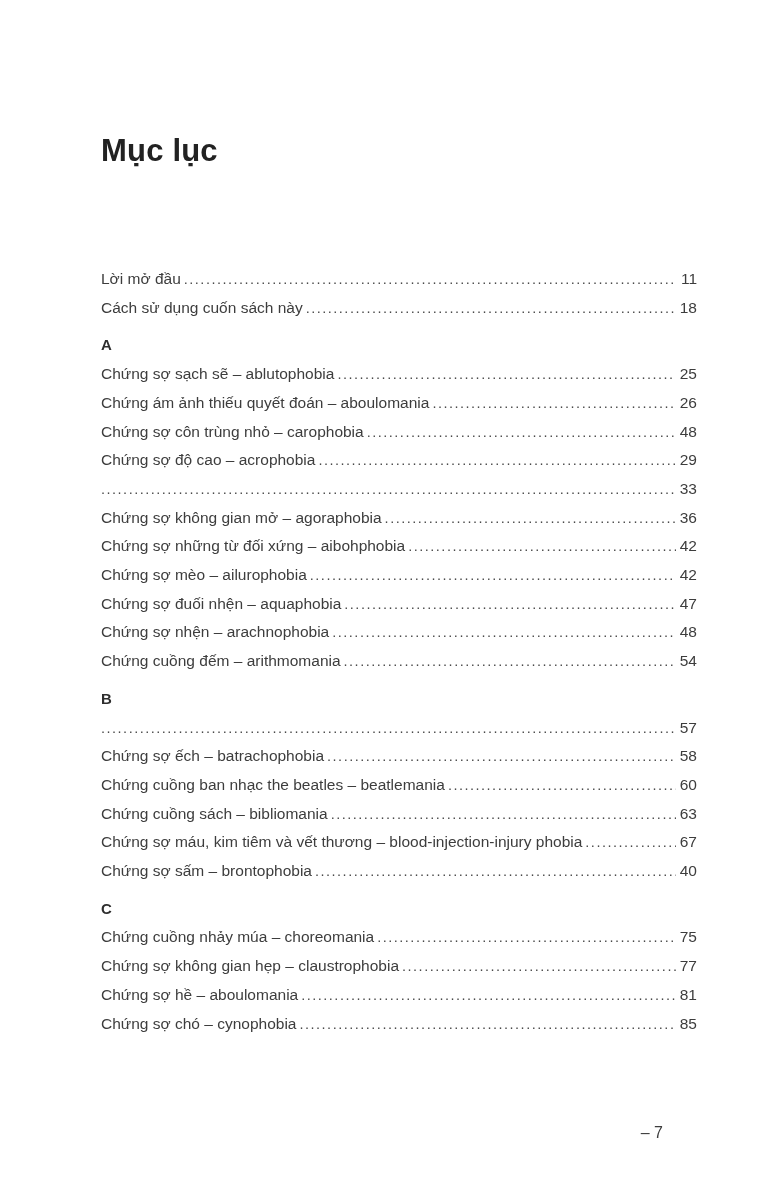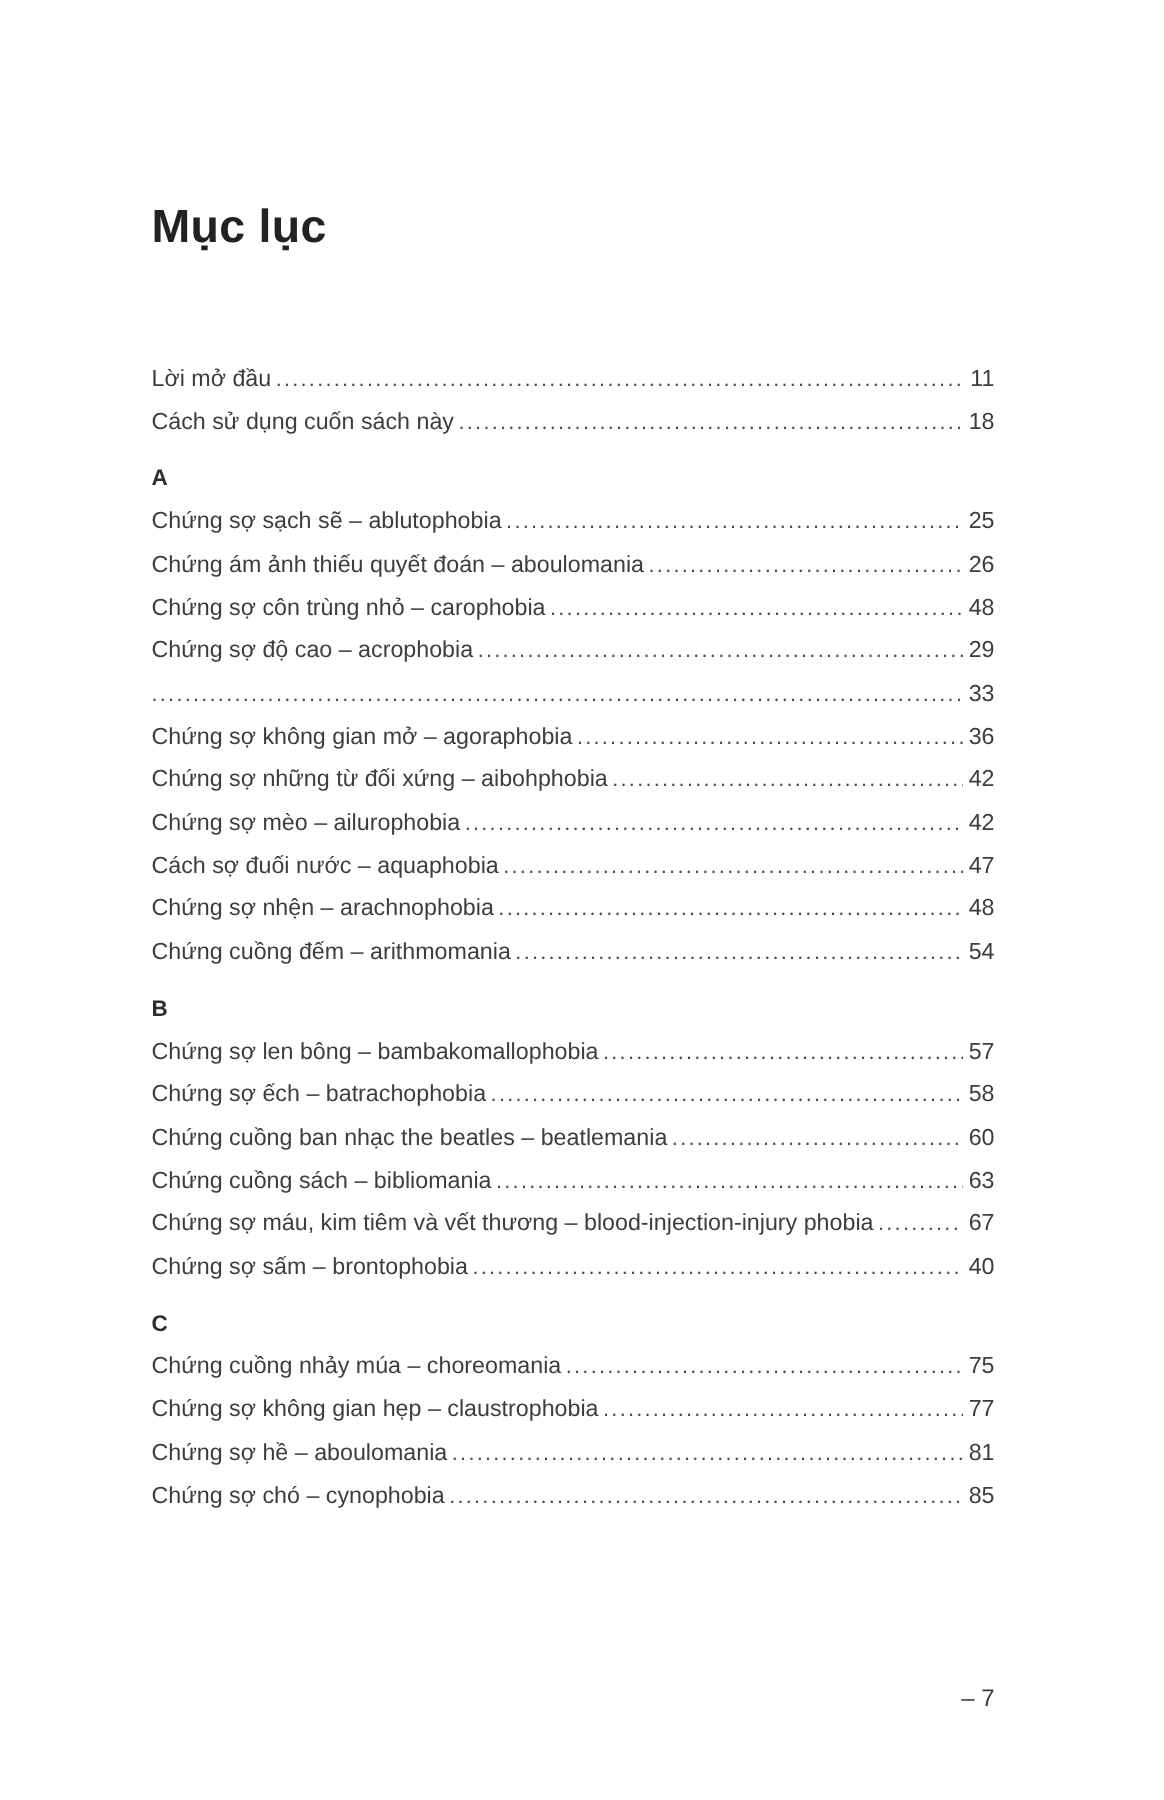--- a/index.html
+++ b/index.html
@@ -8,32 +8,32 @@
     background: #ffffff;
   }
   .page {
     position: relative;
     width: 776px;
     height: 1200px;
     background: #ffffff;
     font-family: "Liberation Sans", "DejaVu Sans", sans-serif;
     color: #3d3d3d;
     box-sizing: border-box;
-    padding: 133px 113px 0 101px;
+    padding: 133px 79px 0 101px;
     overflow: hidden;
   }
   h1.title {
     margin: 0;
     font-size: 31px;
     font-weight: bold;
     color: #222222;
     letter-spacing: 0.2px;
   }
   .toc {
-    margin-top: 70px;
+    margin-top: 96px;
     font-size: 15.5px;
   }
   .entry {
     display: flex;
     align-items: baseline;
     line-height: 28.7px;
     white-space: nowrap;
   }
   .entry .label {
     flex: 0 0 auto;
@@ -121,37 +121,36 @@
         <span class="label">Chứng sợ những từ đối xứng – aibohphobia</span>
         <span class="dots"></span>
         <span class="pagenum">42</span>
       </div>
       <div class="entry">
         <span class="label">Chứng sợ mèo – ailurophobia</span>
         <span class="dots"></span>
         <span class="pagenum">42</span>
       </div>
       <div class="entry">
-        <span class="label">Cách sợ đuối nước – aquaphobia</span>
+        <span class="label">Chứng sợ đuối nhện – aquaphobia</span>
         <span class="dots"></span>
         <span class="pagenum">47</span>
       </div>
       <div class="entry">
         <span class="label">Chứng sợ nhện – arachnophobia</span>
         <span class="dots"></span>
         <span class="pagenum">48</span>
       </div>
       <div class="entry">
         <span class="label">Chứng cuồng đếm – arithmomania</span>
         <span class="dots"></span>
         <span class="pagenum">54</span>
       </div>
       <div class="section-letter">B</div>
       <div class="entry">
-        <span class="label">Chứng sợ len bông – bambakomallophobia</span>
         <span class="dots"></span>
         <span class="pagenum">57</span>
       </div>
       <div class="entry">
         <span class="label">Chứng sợ ếch – batrachophobia </span>
         <span class="dots"></span>
         <span class="pagenum">58</span>
       </div>
       <div class="entry">
         <span class="label">Chứng cuồng ban nhạc the beatles – beatlemania</span>

